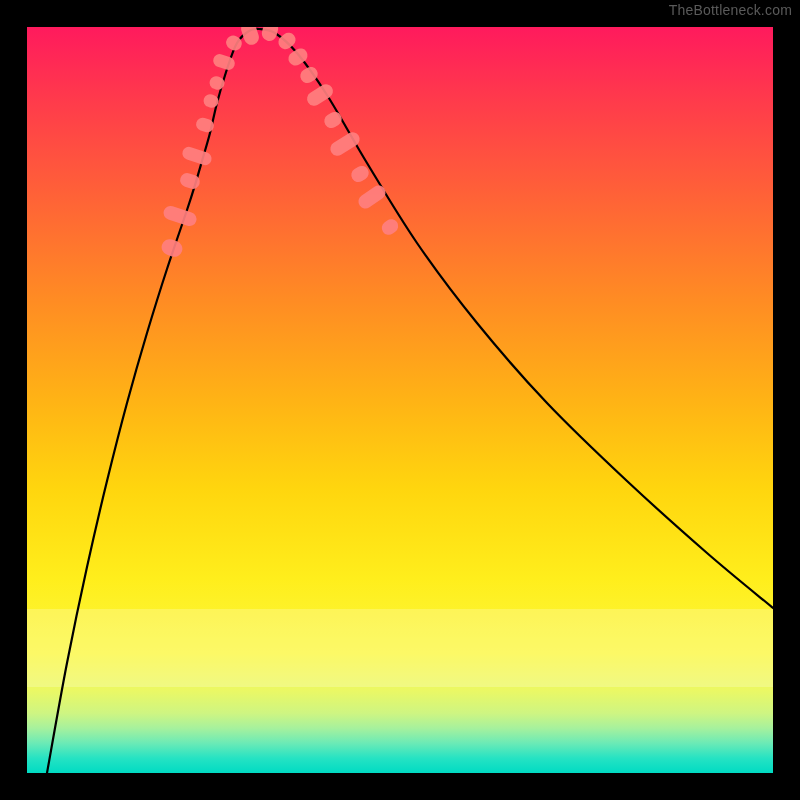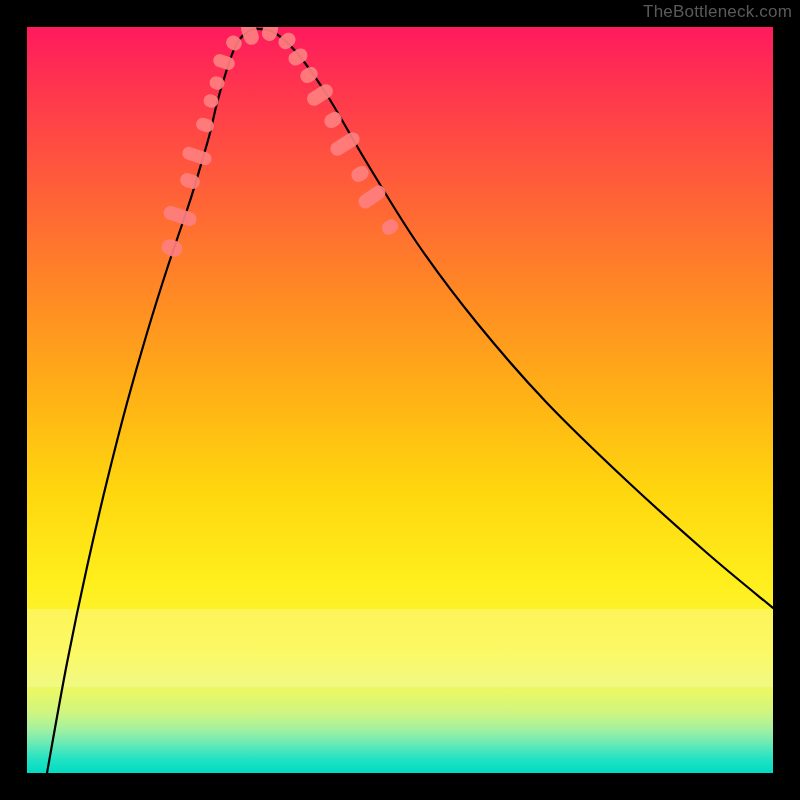--- a/index.html
+++ b/index.html
@@ -56,21 +56,21 @@
     left: 0;
     top: 0;
     width: 746px;
     height: 746px;
   }
   .watermark {
     position: absolute;
     top: 2px;
     right: 8px;
     color: #5a5a5a;
-    font-size: 17px;
+    font-size: 14px;
     font-weight: 500;
     letter-spacing: 0.2px;
   }
 </style>
 </head>
 <body>
 
 <div class="watermark">TheBottleneck.com</div>
 
 <div class="frame">

